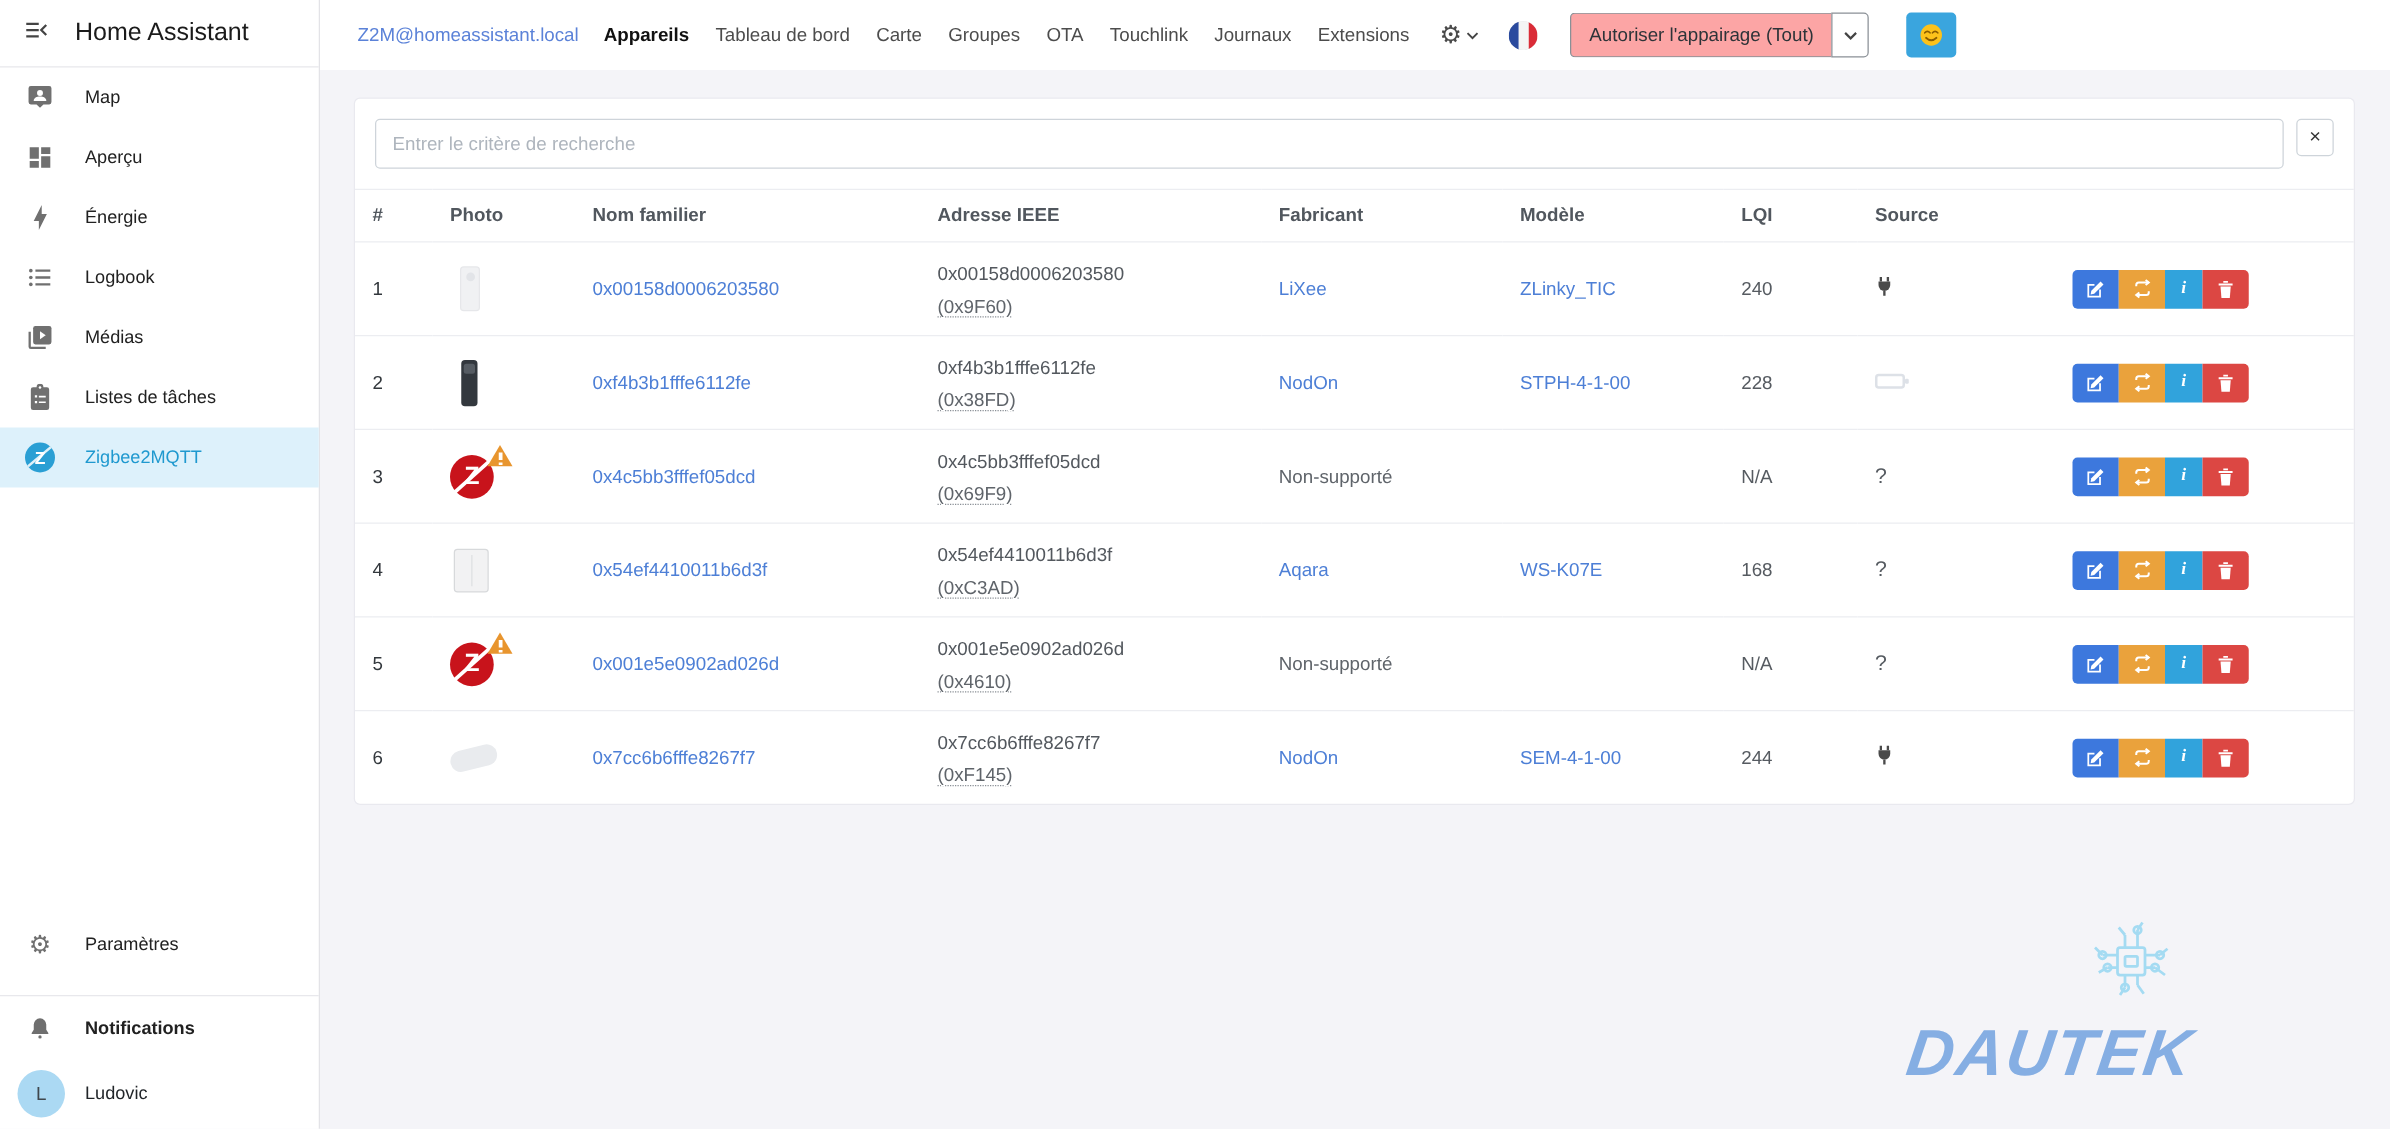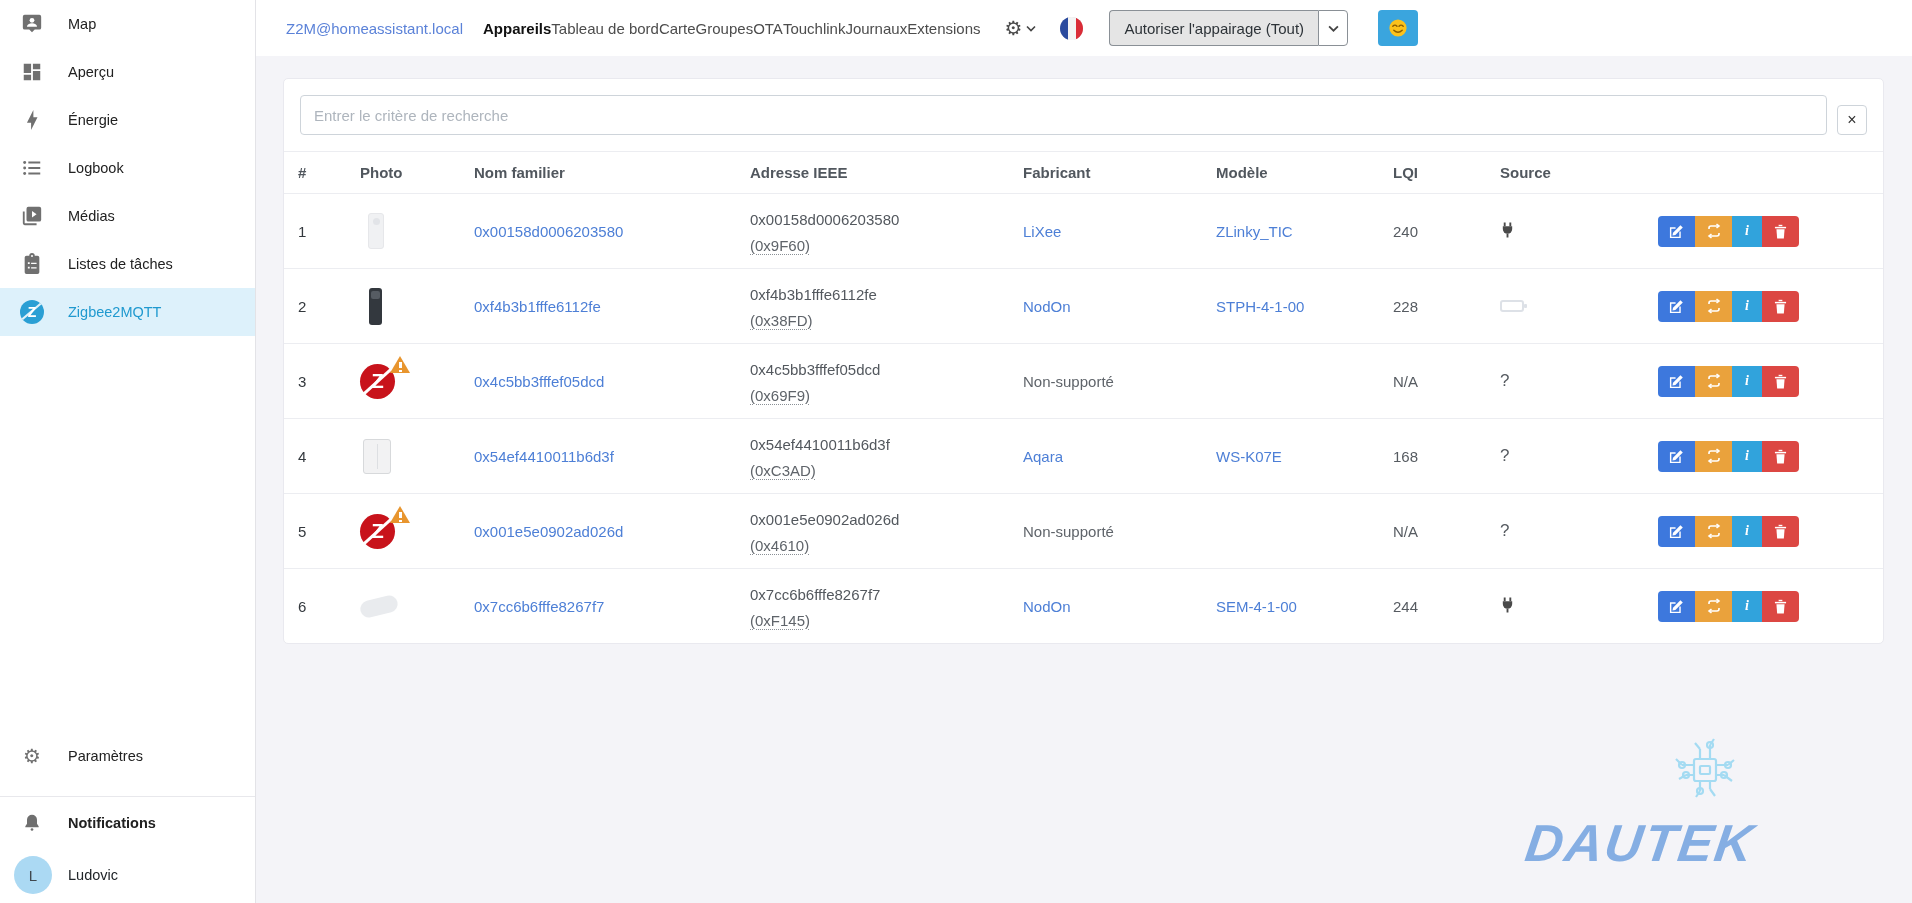--- a/index.html
+++ b/index.html
@@ -23,40 +23,40 @@
   .z2m-circle .slash { position:absolute; left:-3px; top:10px; width:30px; height:2px; background:rgba(255,255,255,.85); transform:rotate(-40deg); }
   .avatar { width:38px; height:38px; border-radius:50%; background:#abd9f3; display:flex;
             align-items:center; justify-content:center; color:#3f474d; font-size:15px; flex:0 0 auto; }
   .sb-user { height:56px; display:flex; align-items:center; gap:16px; padding-left:14px; cursor:pointer; font-size:14.5px; font-weight:500;}
   .gear-glyph { font-size:20px; line-height:1; color:#707070; }
 
   
   .topbar { position:absolute; left:256px; right:0; top:0; height:56px; background:#fff;
             display:flex; align-items:center; gap:20px; padding-left:30px; }
   .brand { color:#5b82d8; font-size:15px; text-decoration:none; cursor:pointer; }
-  .nav-tabs { display:flex; align-items:center; }
+  .nav-tabs { display:flex; align-items:center; gap:21px; }
   .nav-tab { font-size:15px; color:#4c4c4c; cursor:pointer; text-decoration:none; }
   .nav-tab.active { color:#111; font-weight:600; }
   .tb-gear { display:flex; align-items:center; gap:4px; cursor:pointer; margin-left:4px; }
   .tb-gear .gear-glyph { color:#4a4a4a; }
   .flag { width:23px; height:23px; border-radius:50%; overflow:hidden; display:flex; cursor:pointer;
           box-shadow:0 0 0 1px #d9d9de inset; margin-left:4px; }
   .flag div { flex:1; } .flag .b { background:#2a4a9e; } .flag .w { background:#f4f4f4; } .flag .r { background:#da2c37; }
   .permit-group { display:flex; margin-left:6px; }
-  .btn-permit { height:36px; padding:0 14px; background:#e5e5e5; border:1px solid #8a9096; border-right:none;
+  .btn-permit { height:36px; padding:0 14px; background:#fca5a5; border:1px solid #8a9096; border-right:none;
                 border-radius:4px 0 0 4px; font-size:15px; color:#2d3338; cursor:pointer; }
   .btn-caret { height:36px; width:30px; background:#fff; border:1px solid #8a9096; border-radius:0 4px 4px 0;
                display:flex; align-items:center; justify-content:center; cursor:pointer; }
   .btn-emoji { height:36px; width:40px; margin-left:10px; background:#3aa5de; border:none; border-radius:4px;
                display:flex; align-items:center; justify-content:center; cursor:pointer; }
 
   
   .main { position:absolute; left:256px; right:0; top:56px; bottom:0; background:#f4f4f8; }
   .card { margin:22px 28px 0 27px; background:#fff; border:1px solid #e9e9ef; border-radius:5px; }
-  .search-row { display:flex; align-items:flex-end; padding:16px; gap:10px; }
+  .search-row { display:flex; align-items:flex-start; padding:16px; gap:10px; }
   .search-input { flex:1; height:40px; border:1px solid #ced4da; border-radius:4px; padding:0 13px;
                   font-size:15px; color:#495057; font-family:inherit; }
   .search-input::placeholder { color:#aeb5bd; }
   .btn-clear { width:30px; height:30px; background:#fff; border:1px solid #ced4da; border-radius:4px;
                font-size:16px; color:#333; cursor:pointer; display:flex; align-items:center; justify-content:center; }
 
   .tbl { display:table; width:100%; border-collapse:collapse; font-size:15px; }
   .tr { display:table-row; }
   .td, .th { display:table-cell; vertical-align:middle; padding:13px 14px; border-top:1px solid #ecedf1; }
   .th { color:#51575e; font-weight:700; padding-top:12px; padding-bottom:12px; }
@@ -105,20 +105,31 @@
   .wm-chip { margin-left:130px; margin-bottom:2px; opacity:.85; }
   .wm-line { display:flex; align-items:baseline; justify-content:center; gap:14px; }
   .wm-blog { font-size:52px; font-weight:800; letter-spacing:5px; color:#b9babe; }
   .wm-dautek { font-size:52px; font-weight:800; font-style:italic; letter-spacing:2px; color:#85aee3;
                transform:skewX(-8deg); display:inline-block; }
 </style>
 </head>
 <body>
 
 <div class="sidebar">
+  <div class="sb-header">
+    <span class="ic">
+      <svg width="22" height="22" viewBox="0 0 22 22">
+          <g stroke="#444" stroke-width="1.8" fill="none">
+        <path d="M3 6h10M3 11h10M3 16h10"></path>
+            <path d="M19 7l-4 4 4 4"></path>
+          </g>
+        </svg>
+    </span>
+    <span class="sb-title">Home Assistant</span>
+  </div>
 
   <div class="sb-item">
     <span class="ic">
       <svg width="22" height="22" viewBox="0 0 24 24" fill="#707070">
           <path d="M4 2h16a2 2 0 0 1 2 2v12a2 2 0 0 1-2 2h-5l-3 3-3-3H4a2 2 0 0 1-2-2V4a2 2 0 0 1 2-2z"></path>
           <circle cx="12" cy="8" r="2.6" fill="#fff"></circle>
           <path d="M6.5 15c0-2.5 2.5-3.8 5.5-3.8s5.5 1.3 5.5 3.8z" fill="#fff"></path>
         </svg>
     </span>
       <span>Map</span>

